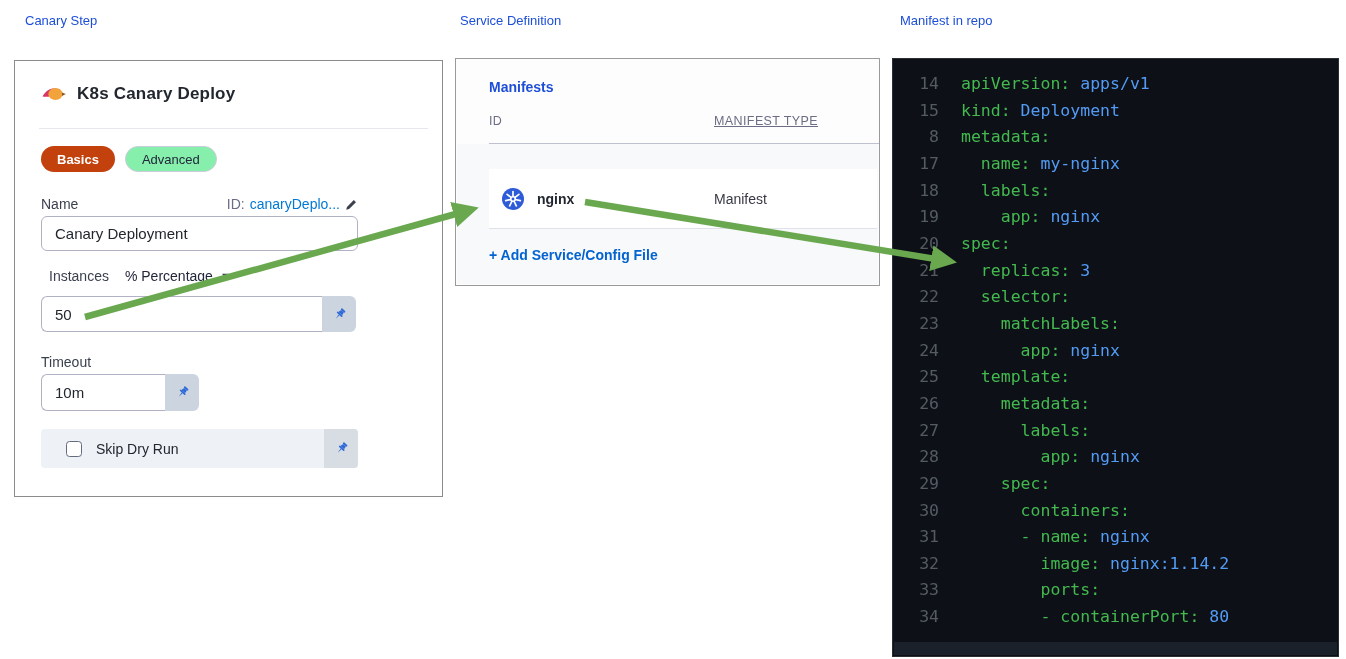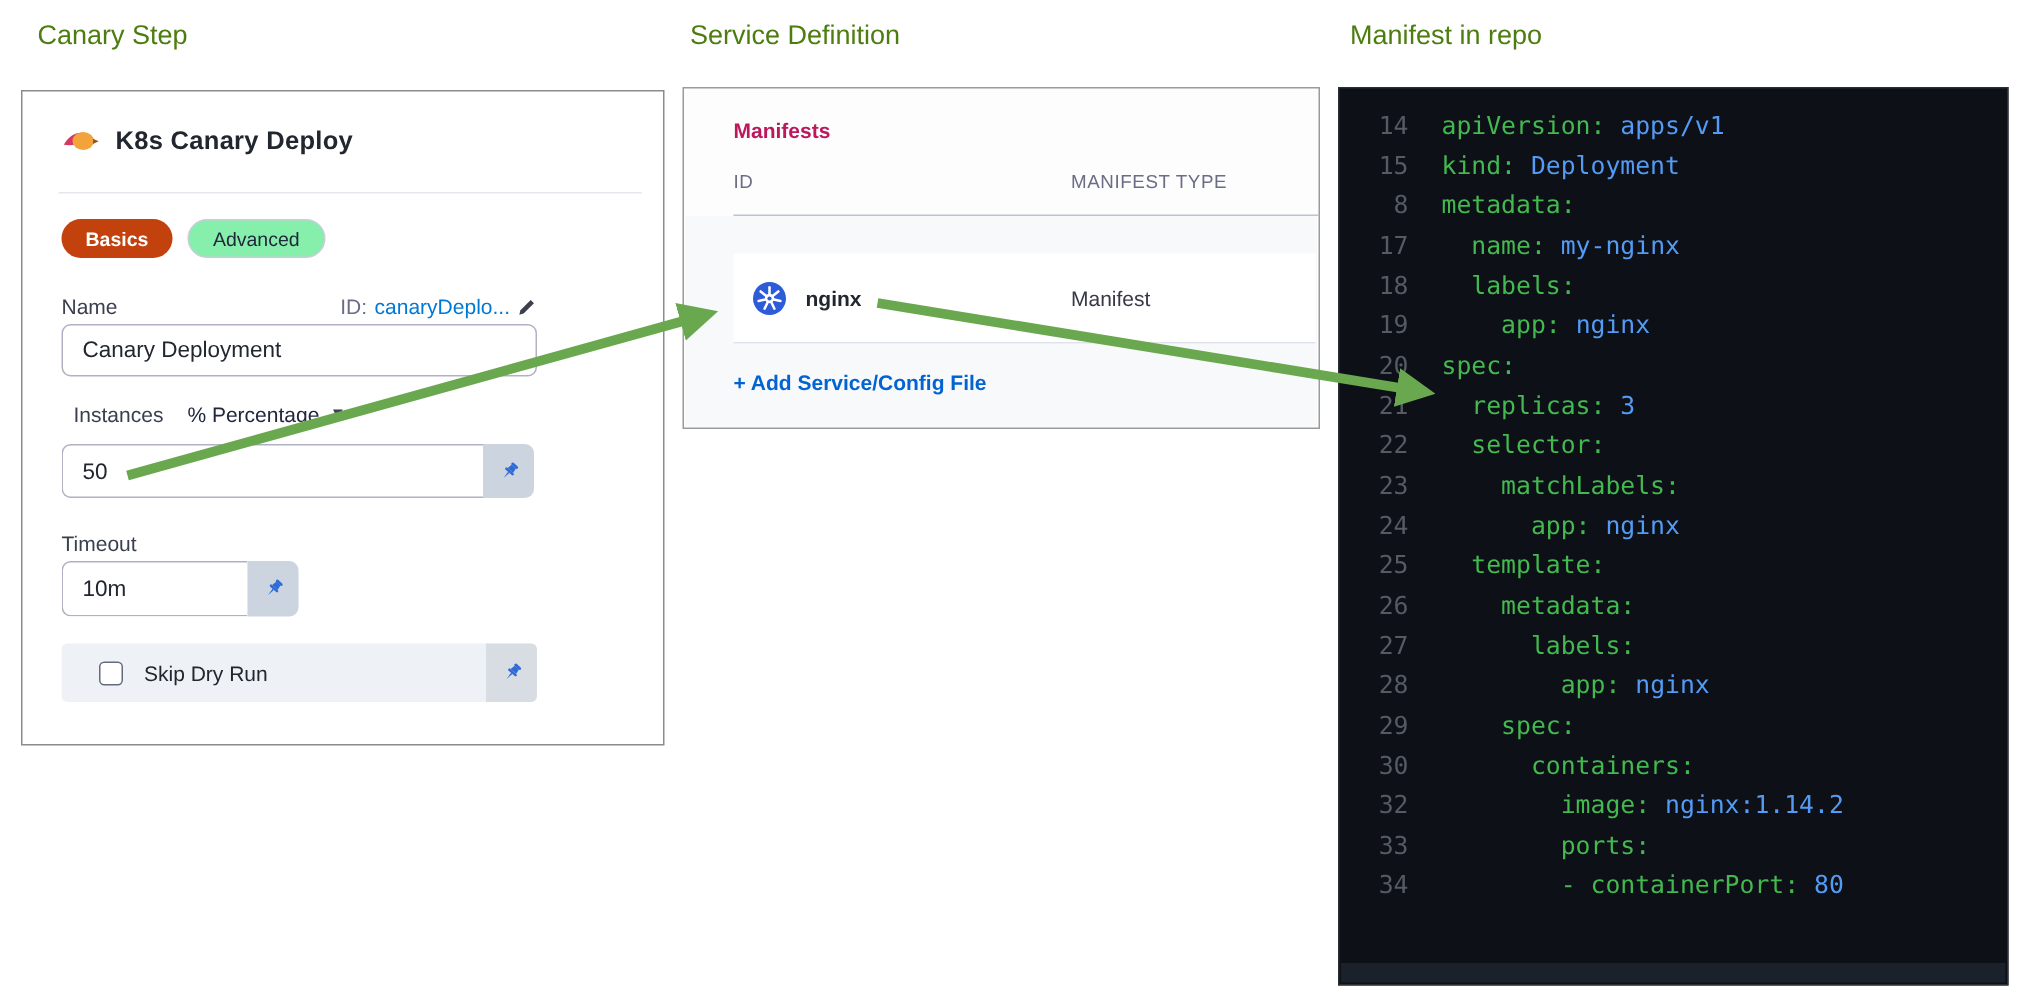--- a/index.html
+++ b/index.html
@@ -1,20 +1,20 @@
 <!DOCTYPE html>
 <html><head>
 <meta charset="utf-8">
 <style>
   * { margin:0; padding:0; box-sizing:border-box; }
   html,body { width:1346px; height:659px; background:#ffffff;
               font-family:"Liberation Sans", sans-serif; overflow:hidden; }
   .stage { position:relative; width:1346px; height:659px; }
 
-  .col-title { position:absolute; font-size:18px; color:#4d7c0f; }
+  .col-title { position:absolute; font-size:13px; color:#1d4ed8; }
 
   
   .panel1 { position:absolute; left:14px; top:60px; width:429px; height:437px;
             background:#ffffff; border:1px solid #8b8b8b; }
   .p1-head { position:absolute; left:26px; top:22px; display:flex; align-items:center; gap:10px; }
   .p1-head .ttl { font-size:17px; font-weight:bold; color:#22272f; letter-spacing:.2px; }
   .p1-divider { position:absolute; left:24px; right:14px; top:67px; height:1px; background:#e6e7ec; }
   .tabs { position:absolute; left:26px; top:85px; display:flex; gap:10px; }
   .pill { height:26px; border-radius:13px; padding:0 16px; display:flex; align-items:center;
           font-size:13px; font-weight:bold; cursor:pointer; }
@@ -49,24 +49,24 @@
   .skip-row { position:absolute; left:26px; top:368px; width:317px; height:39px;
               background:#eef1f5; border-radius:4px; display:flex; align-items:center; }
   .skip-row .cbx { width:16px; height:16px; border:1.6px solid #646b7e; border-radius:3.5px;
                    background:#fff; margin-left:25px; cursor:pointer; }
   .skip-row .lbl { margin-left:14px; font-size:14px; color:#22272f; flex:1; }
   .skip-row .pin-addon { align-self:stretch; background:#d8dce3; border-radius:0 4px 4px 0; }
 
   
   .panel2 { position:absolute; left:455px; top:58px; width:425px; height:228px;
             background:#fdfdfe; border:1px solid #9a9a9a; }
-  .p2-head { position:absolute; left:33px; top:20px; font-size:14px; font-weight:bold; color:#be185d; }
+  .p2-head { position:absolute; left:33px; top:20px; font-size:14px; font-weight:bold; color:#1d4ed8; }
   .p2-col { position:absolute; top:55px; font-size:12.5px; color:#6b6d85; letter-spacing:.4px; }
   .p2-col.c1 { left:33px; }
-  .p2-col.c2 { left:258px; }
+  .p2-col.c2 { left:258px;text-decoration:underline; }
   .p2-divider { position:absolute; left:33px; right:0; top:84px; height:1px; background:#bfc2ce; }
   .p2-zone { position:absolute; left:1px; right:1px; top:85px; bottom:1px; background:#f8f9fb; }
   .manifest-row { position:absolute; left:33px; right:2px; top:110px; height:60px;
                   background:#ffffff; border-bottom:1px solid #dfe2ea;
                   display:flex; align-items:center; cursor:pointer; }
   .manifest-row .k8s { margin-left:12px; }
   .manifest-row .rid { margin-left:12px; font-size:14px; font-weight:bold; color:#22272f; }
   .manifest-row .rtype { position:absolute; left:225px; font-size:14px; color:#383946; }
   .add-link { position:absolute; left:33px; top:188px; font-size:14px; font-weight:bold;
               color:#0263d1; cursor:pointer; }
@@ -230,20 +230,21 @@
         <div class="code-line"><span class="ln">21</span><span class="src"><span class="tok-key">  replicas:</span><span class="tok-val"> 3</span></span></div>
         <div class="code-line"><span class="ln">22</span><span class="src"><span class="tok-key">  selector:</span><span class="tok-val"></span></span></div>
         <div class="code-line"><span class="ln">23</span><span class="src"><span class="tok-key">    matchLabels:</span><span class="tok-val"></span></span></div>
         <div class="code-line"><span class="ln">24</span><span class="src"><span class="tok-key">      app:</span><span class="tok-val"> nginx</span></span></div>
         <div class="code-line"><span class="ln">25</span><span class="src"><span class="tok-key">  template:</span><span class="tok-val"></span></span></div>
         <div class="code-line"><span class="ln">26</span><span class="src"><span class="tok-key">    metadata:</span><span class="tok-val"></span></span></div>
         <div class="code-line"><span class="ln">27</span><span class="src"><span class="tok-key">      labels:</span><span class="tok-val"></span></span></div>
         <div class="code-line"><span class="ln">28</span><span class="src"><span class="tok-key">        app:</span><span class="tok-val"> nginx</span></span></div>
         <div class="code-line"><span class="ln">29</span><span class="src"><span class="tok-key">    spec:</span><span class="tok-val"></span></span></div>
         <div class="code-line"><span class="ln">30</span><span class="src"><span class="tok-key">      containers:</span><span class="tok-val"></span></span></div>
+        <div class="code-line"><span class="ln">31</span><span class="src"><span class="tok-key">      - name:</span><span class="tok-val"> nginx</span></span></div>
         <div class="code-line"><span class="ln">32</span><span class="src"><span class="tok-key">        image:</span><span class="tok-val"> nginx:1.14.2</span></span></div>
         <div class="code-line"><span class="ln">33</span><span class="src"><span class="tok-key">        ports:</span><span class="tok-val"></span></span></div>
         <div class="code-line"><span class="ln">34</span><span class="src"><span class="tok-key">        - containerPort:</span><span class="tok-val"> 80</span></span></div>
       </div>
     <div class="scroll-track"></div>
   </div>
 
   <svg class="arrows" width="1346" height="659" viewBox="0 0 1346 659">
     <defs>
       <marker id="ah" viewBox="0 0 10 10" refX="6.5" refY="5" markerWidth="4" markerHeight="4" orient="auto">

